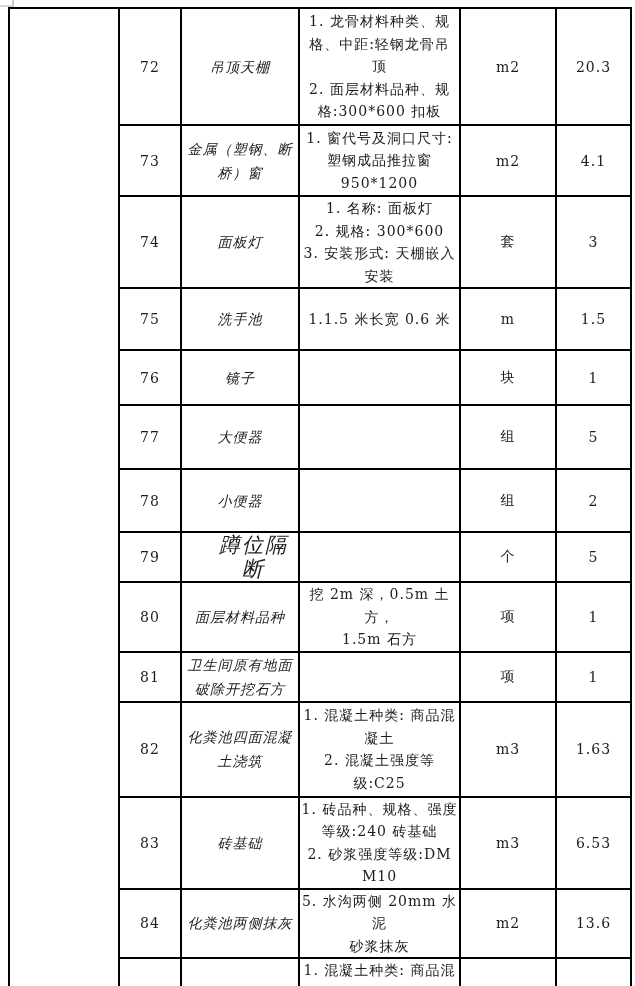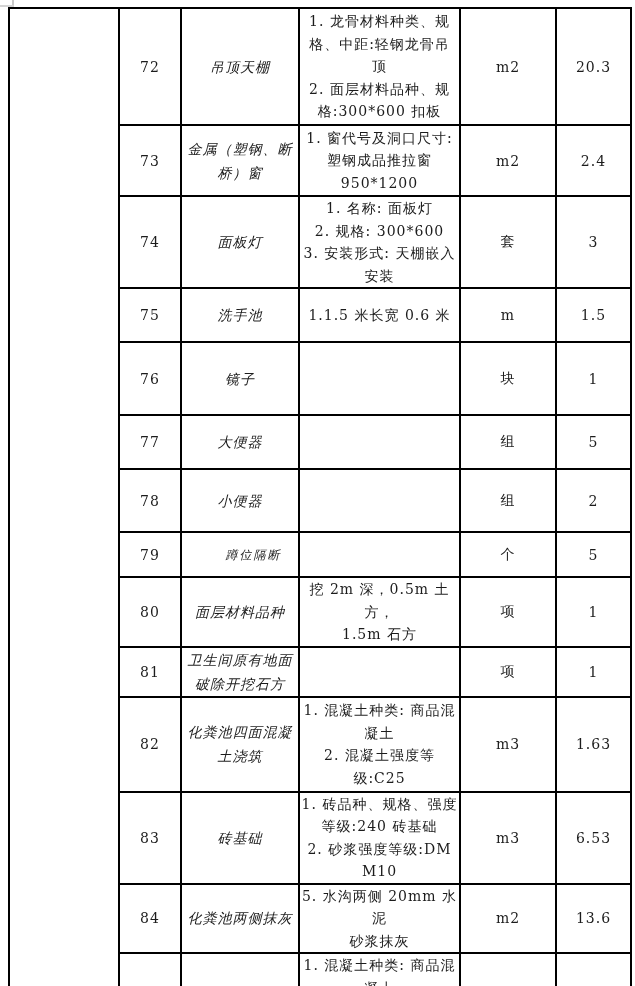--- a/index.html
+++ b/index.html
@@ -50,21 +50,21 @@
   td.no, td.qty {
     font-size: 15px;
     letter-spacing: 0.5px;
   }
   td.name {
     white-space: pre-line;
     line-height: 24px;
     font-style: italic;
   }
   td.name.name-large {
-    font-size: 12px;
+    font-size: 21px;
     letter-spacing: 2px;
     padding-left: 27px;
   }
   td.desc {
     text-align: left;
     white-space: pre-line;
     line-height: 22.5px;
     padding: 3px 6px 3px 8px;
   }
   td.unit {
@@ -101,47 +101,47 @@
       <td class="qty">20.3</td>
     </tr>
     <tr style="height:71px">
       <td class="no">73</td>
       <td class="name">金属（塑钢、断
 桥）窗</td>
       <td class="desc">1. 窗代号及洞口尺寸:
 塑钢成品推拉窗
 950*1200</td>
       <td class="unit">m2</td>
-      <td class="qty">2.4</td>
+      <td class="qty">4.1</td>
     </tr>
     <tr style="height:88px">
       <td class="no">74</td>
       <td class="name">面板灯</td>
       <td class="desc">1. 名称: 面板灯
 2. 规格: 300*600
 3. 安装形式: 天棚嵌入
 安装</td>
       <td class="unit">套</td>
       <td class="qty">3</td>
     </tr>
-    <tr style="height:54px">
+    <tr style="height:62px">
       <td class="no">75</td>
       <td class="name">洗手池</td>
       <td class="desc">1.1.5 米长宽 0.6 米</td>
       <td class="unit">m</td>
       <td class="qty">1.5</td>
     </tr>
-    <tr style="height:73px">
+    <tr style="height:55px">
       <td class="no">76</td>
       <td class="name">镜子</td>
       <td class="desc"></td>
       <td class="unit">块</td>
       <td class="qty">1</td>
     </tr>
-    <tr style="height:54px">
+    <tr style="height:64px">
       <td class="no">77</td>
       <td class="name">大便器</td>
       <td class="desc"></td>
       <td class="unit">组</td>
       <td class="qty">5</td>
     </tr>
     <tr style="height:63px">
       <td class="no">78</td>
       <td class="name">小便器</td>
       <td class="desc"></td>

